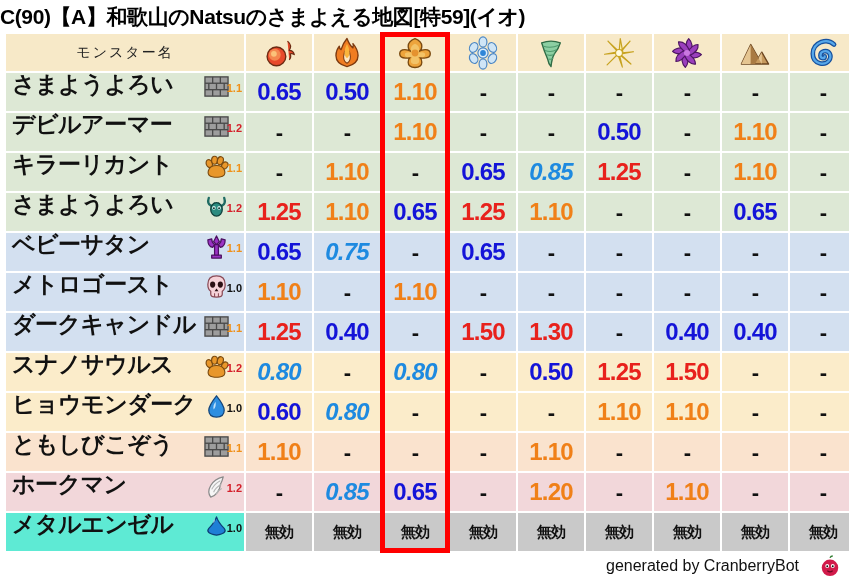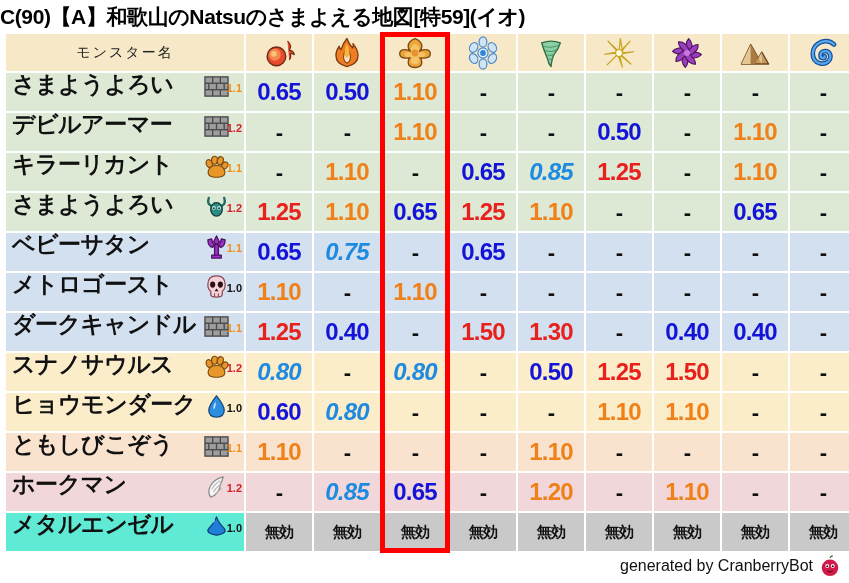--- a/index.html
+++ b/index.html
@@ -157,21 +157,21 @@
     height: 513px;
   }
 
   
   #footer {
     position: absolute;
     right: 8px;
     bottom: 6px;
     display: flex;
     align-items: center;
-    gap: 6px;
+    gap: 20px;
     font-size: 16px;
     color: #111;
   }
   #footer .fbtxt { white-space: nowrap; }
   .berry { width: 22px; height: 22px; display:block; }
 </style>
 </head>
 <body>
 
 <div id="title">C(90)【A】和歌山のNatsuのさまよえる地図[特59](イオ)</div>

